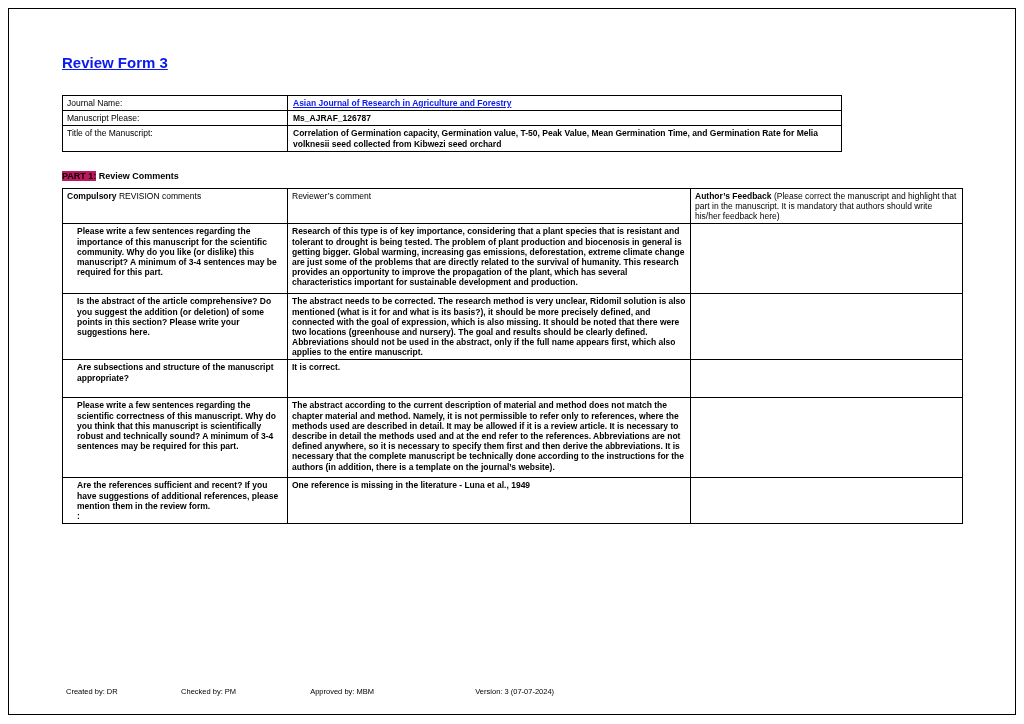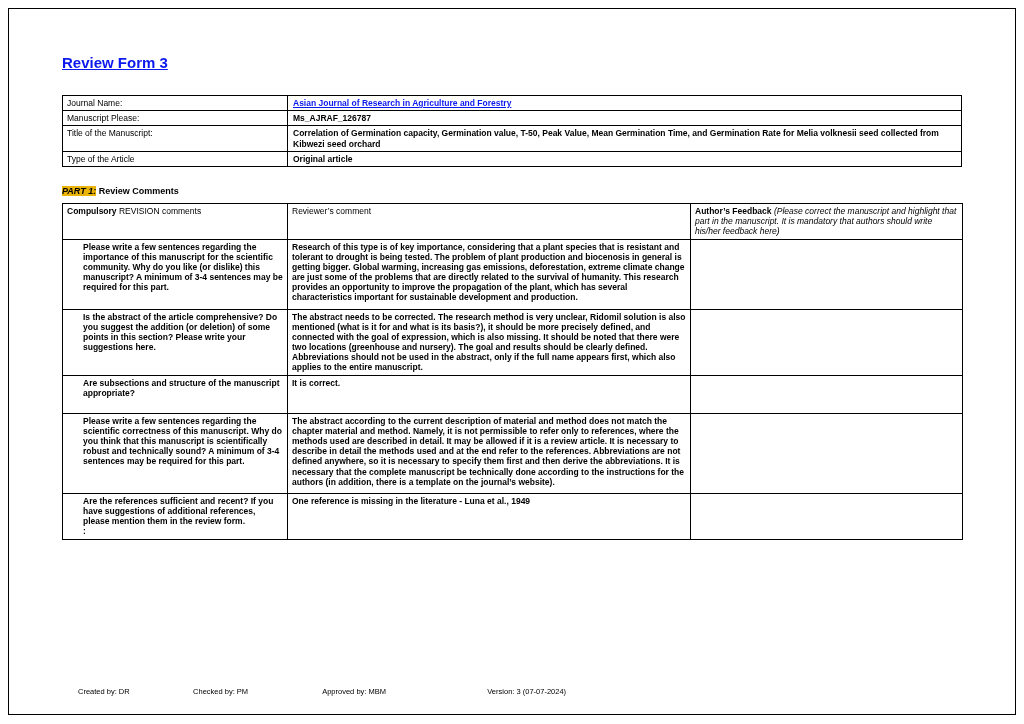--- a/index.html
+++ b/index.html
@@ -19,63 +19,63 @@
     position:absolute; left:62px; top:0; width:900px; height:724px;
   }
   .form-title {
     margin-top:54px;
     font-size:15px;
     font-weight:bold;
     color:#0b18ee;
     text-decoration:underline;
     display:inline-block;
   }
-  table { border-collapse:collapse; width:900px; table-layout:fixed; }
+  table { border-collapse:collapse; width:780px; table-layout:fixed; }
   td { border:1px solid #000; vertical-align:top; font-size:8.5px; line-height:1.2; padding:2px 4px; word-wrap:break-word; }
 
   
   .info-table { margin-top:23px; }
   .info-table .label-col { width:225px; font-weight:normal; }
   .info-table .value-col { font-weight:bold; padding-left:5px; }
   .journal-link { color:#0b18ee; font-weight:bold; text-decoration:underline; cursor:pointer; }
 
   
   .part-heading { margin-top:19px; font-size:9px; font-weight:bold; }
-  .part-heading .hl { background:#eab308;font-style:italic; }
+  .part-heading .hl { background:#be185d; }
 
   
   .review-table { margin-top:7px; }
   .review-table .c1 { width:225px; }
   .review-table .c2 { width:403px; }
   .review-table .c3 { width:272px; }
 
   .review-table td.header-cell { font-weight:normal; }
   .b { font-weight:bold; }
   .u { }
-  .i { font-style:italic; }
+  .i { }
 
   td.question {
     font-weight:bold;
-    padding-left:20px;
+    padding-left:14px;
     white-space:pre-line;
   }
   td.comment { font-weight:bold; }
   td.feedback { }
 
   tr.r-header td { height:32px; }
   tr.r1 td { height:70px; }
   tr.r2 td { height:36px; }
   tr.r3 td { height:64px;margin-top:30px; }
   tr.r4 td { height:38px; }
   tr.r5 td { height:80px; }
   tr.r6 td { height:46px; }
 
   
   .doc-footer {
-    position:absolute; left:16px; bottom:28px; width:900px;
+    position:absolute; left:4px; bottom:28px; width:900px;
     font-size:7.5px;
   }
   .doc-footer span { display:inline-block; }
   .f1 { width:113px; }
   .f2 { width:127px; }
   .f3 { width:163px; }
 </style>
 </head>
 <body>
 
@@ -93,24 +93,20 @@
         <span class="journal-link">Asian Journal of Research in Agriculture and Forestry</span>
       </td>
     </tr>
     <tr>
       <td class="label-col">Manuscript Please:</td>
       <td class="value-col">Ms_AJRAF_126787</td>
     </tr>
     <tr>
       <td class="label-col">Title of the Manuscript:</td>
       <td class="value-col">Correlation of Germination capacity, Germination value, T-50, Peak Value, Mean Germination Time, and Germination Rate for Melia volknesii seed collected from Kibwezi seed orchard</td>
-    </tr>
-    <tr>
-      <td class="label-col">Type of the Article</td>
-      <td class="value-col">Original article</td>
     </tr>
   </tbody>
     </table>
 
   <div class="part-heading">
     <span class="hl">PART  1:</span><span> Review Comments</span>
   </div>
 
   <table class="review-table">
     <colgroup>

